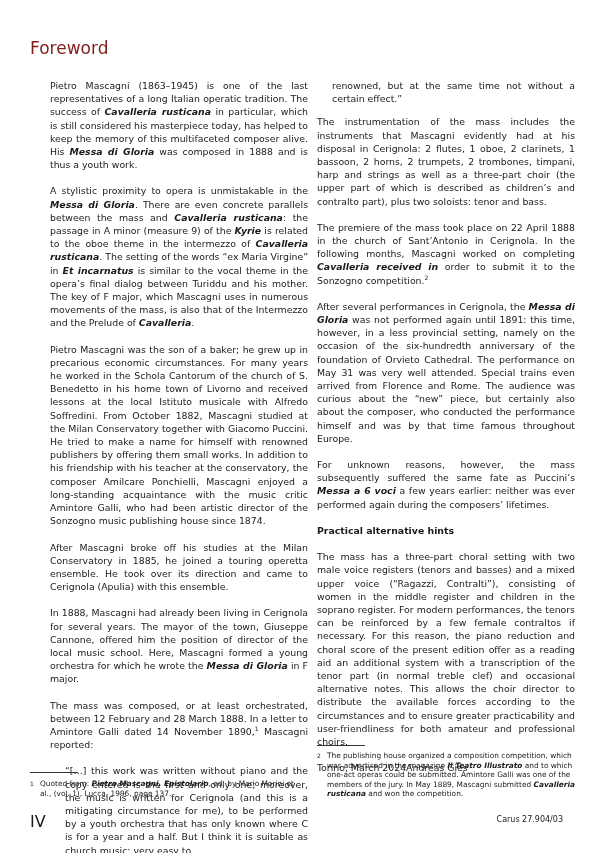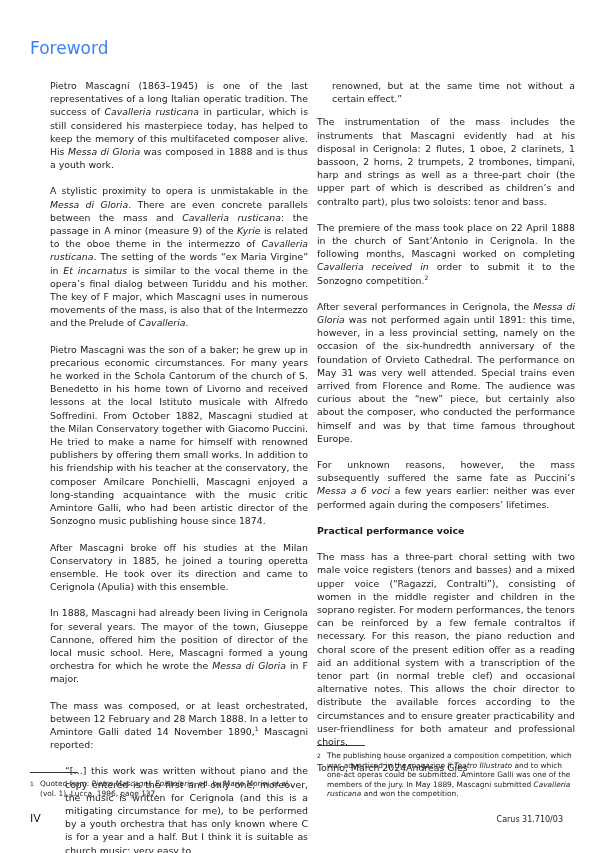--- a/index.html
+++ b/index.html
@@ -1,32 +1,32 @@
 <!DOCTYPE html>
 <html><head>
 <meta charset="utf-8">
 <style>
   html, body { margin:0; padding:0; background:#ffffff; }
   body { width:600px; height:853px; position:relative; overflow:hidden;
          font-family:"DejaVu Sans", sans-serif; color:#1a1a1a; }
   .title { position:absolute; left:30px; top:38px; font-size:17px; font-weight:normal;
-           letter-spacing:0px; color:#3b82f6; margin:0; }
+           letter-spacing:0px; color:#7f1d1d; margin:0; }
   .col { position:absolute; top:79px; width:258px; font-size:9.35px; line-height:13.2px; }
   .col.left { left:50px; top:79px; }
   .col.right { left:317px; top:79px; }
   p { margin:0 0 13px 0; text-align:justify; hyphens:auto; }
   p.quote { margin-left:15px; }
   h2 { font-size:9.35px; font-weight:bold; margin:0 0 13px 0; line-height:13.2px; }
-  i { font-style:italic; }
+  i { font-style:italic;font-weight:bold; }
   sup { font-size:6px; vertical-align:super; line-height:0; }
   .sign { display:flex; justify-content:flex-start; margin-bottom:13px; }
   .fn-rule { position:absolute; height:0; border-top:1px solid #333; width:48px; }
   .fn { position:absolute; font-size:7.4px; line-height:9.6px; width:245px; }
   .fn .num { position:absolute; left:-10px; top:0; font-size:6px; }
-  .pageno { position:absolute; left:30px; top:812px; font-size:11px; }
+  .pageno { position:absolute; left:30px; top:812px; font-size:16px; }
   .pubno { position:absolute; right:37px; top:815px; font-size:8px; }
 </style>
 </head>
 <body>
 
 <h1 class="title">Foreword</h1>
 
 <div class="col left">
   <p>Pietro Mascagni (1863–1945) is one of the last representatives of a long Italian operatic tradition. The success of <i>Cavalleria rusticana</i> in particular, which is still considered his masterpiece today, has helped to keep the memory of this multifaceted composer alive. His <i>Messa di Gloria</i> was composed in 1888 and is thus a youth work.</p>
   <p>A stylistic proximity to opera is unmistakable in the <i>Messa di Gloria</i>. There are even concrete parallels between the mass and <i>Cavalleria rusticana</i>: the passage in A minor (measure 9) of the <i>Kyrie</i> is related to the oboe theme in the intermezzo of <i>Cavalleria rusticana</i>. The setting of the words “ex Maria Virgine” in <i>Et incarnatus</i> is similar to the vocal theme in the opera’s final dialog between Turiddu and his mother. The key of F major, which Mascagni uses in numerous movements of the mass, is also that of the Intermezzo and the Prelude of <i>Cavalleria</i>.</p>
@@ -36,34 +36,34 @@
   <p>The mass was composed, or at least orchestrated, between 12 February and 28 March 1888. In a letter to Amintore Galli dated 14 November 1890,<sup>1</sup> Mascagni reported:</p>
   <p class="quote">“[…] this work was written without piano and the copy entered is the first and only one; moreover, the music is written for Cerignola (and this is a mitigating circumstance for me), to be performed by a youth orchestra that has only known where C is for a year and a half. But I think it is suitable as church music: very easy to</p>
 </div>
 
 <div class="col right">
   <p class="quote" style="margin-bottom:10px">renowned, but at the same time not without a certain effect.”</p>
   <p>The instrumentation of the mass includes the instruments that Mascagni evidently had at his disposal in Cerignola: 2 flutes, 1 oboe, 2 clarinets, 1 bassoon, 2 horns, 2 trumpets, 2 trombones, timpani, harp and strings as well as a three-part choir (the upper part of which is described as children’s and contralto part), plus two soloists: tenor and bass.</p>
   <p>The premiere of the mass took place on 22 April 1888 in the church of Sant’Antonio in Cerignola. In the following months, Mascagni worked on completing <i>Cavalleria received in</i> order to submit it to the Sonzogno competition.<sup>2</sup></p>
   <p>After several performances in Cerignola, the <i>Messa di Gloria</i>  was not performed again until 1891: this time, however, in a less provincial setting, namely on the occasion of the six-hundredth anniversary of the foundation of Orvieto Cathedral. The performance on May 31 was very well attended. Special trains even arrived from Florence and Rome. The audience was curious about the “new” piece, but certainly also about the composer, who conducted the performance himself and was by that time famous throughout Europe.</p>
   <p>For unknown reasons, however, the mass subsequently suffered the same fate as Puccini’s <i>Messa a 6 voci</i> a few years earlier: neither was ever performed again during the composers’ lifetimes.</p>
-  <h2>Practical performance voice</h2>
+  <h2>Practical alternative hints</h2>
   <p>The mass has a three-part choral setting with two male voice registers (tenors and basses) and a mixed upper voice (“Ragazzi, Contralti”), consisting of women in the middle register and children in the soprano register. For modern performances, the tenors can be reinforced by a few female contraltos if necessary. For this reason, the piano reduction and choral score of the present edition offer as a reading aid an additional system with a transcription of the tenor part (in normal treble clef) and occasional alternative notes. This allows the choir director to distribute the available forces according to the circumstances and to ensure greater practicability and user-friendliness for both amateur and professional choirs.</p>
   <div class="sign">
     <span>Torino, March 2024</span>
     <span>Andreas Gies</span>
   </div>
 </div>
 
 <div class="fn-rule" style="left:30px; top:772px;"></div>
 <div class="fn" style="left:40px; top:779px; width:255px;">
   <span class="num">1</span>
   <span>Quoted from: <i>Pietro Mascagni, Epistolario</i>, ed. by Mario Morini et al., (vol. 1), Lucca, 1996, page 137.</span>
 </div>
 
 <div class="fn-rule" style="left:317px; top:745px;"></div>
 <div class="fn" style="left:327px; top:751px; width:248px;">
   <span class="num">2</span>
   <span>The publishing house organized a composition competition, which was advertised in the magazine <i>Il Teatro Illustrato</i> and to which one-act operas could be submitted. Amintore Galli was one of the members of the jury. In May 1889, Mascagni submitted <i>Cavalleria rusticana</i> and won the competition.</span>
 </div>
 
 <div class="pageno">IV</div>
-<div class="pubno">Carus 31.710/03</div>
+<div class="pubno">Carus 27.904/03</div>
 
 </body></html>

